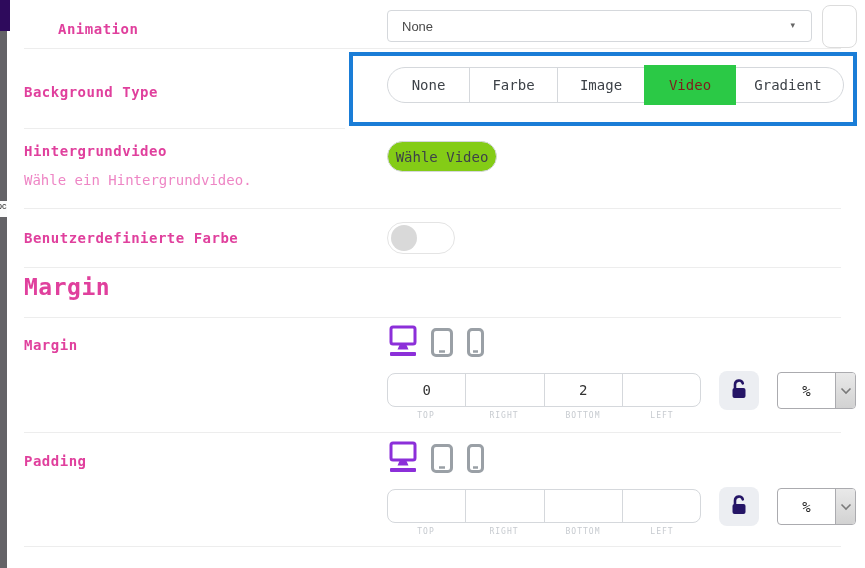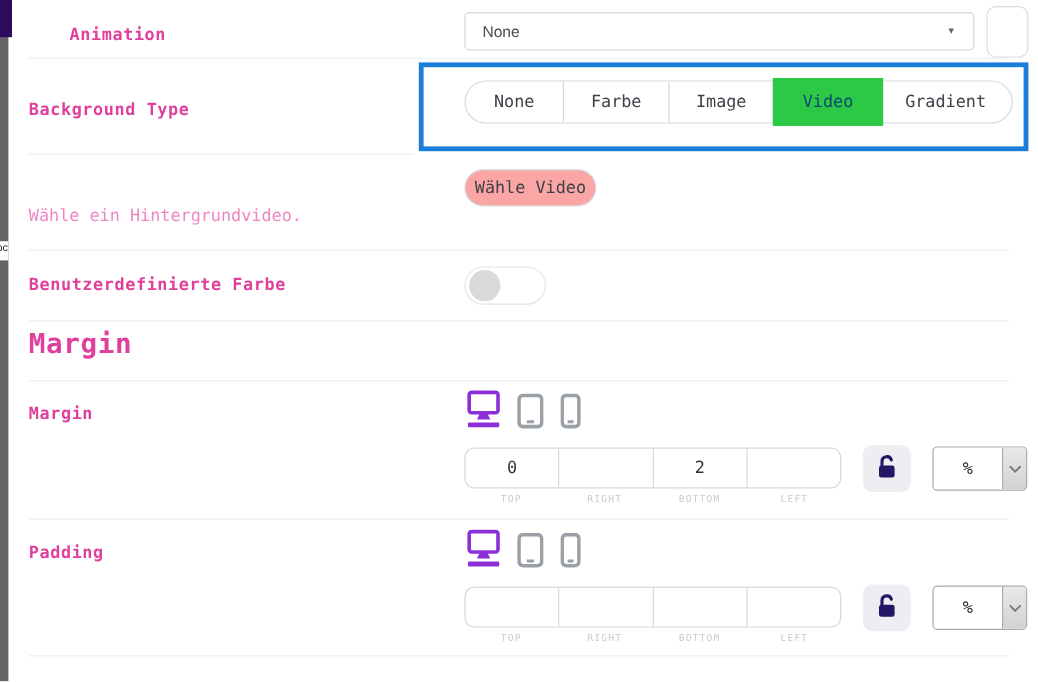--- a/index.html
+++ b/index.html
@@ -42,25 +42,25 @@
   .blue-rect { left:349px; top:52px; width:508px; height:74px;
                border:4px solid #1a7dd7; }
 
   
   .btn-group { left:387px; top:67px; width:457px; height:36px; display:flex;
                border:1px solid #d5d8dc; border-radius:18px; background:#fff; }
   .seg { display:flex; align-items:center; justify-content:center; font-size:14px;
          color:#3d4248; border-right:1px solid #d5d8dc; cursor:pointer; }
   .seg-0 { width:82px; } .seg-1 { width:88px; } .seg-2 { width:87px; }
   .seg-3 { width:90px; } .seg-4 { width:106px; border-right:none; }
-  .seg-active { background:#2bc946; color:#0c4a6e; border-right:none;
+  .seg-active { background:#2bc946; color:#7f1d1d; border-right:none;
                 margin:-3px -1px; width:92px; position:relative; z-index:2; }
 
   
-  .pill-btn { left:387px; top:141px; width:110px; height:31px; background:#fca5a5;
+  .pill-btn { left:387px; top:141px; width:110px; height:31px; background:#84cc16;
               border:1px solid #d5d8dc; border-radius:16px; display:flex; align-items:center;
               justify-content:center; font-size:14px; color:#3d4248; font-family:inherit; cursor:pointer; }
   .toggle { left:387px; top:222px; width:68px; height:32px; background:#fff;
             border:1px solid #e4e4e4; border-radius:16px; cursor:pointer; }
   .knob { position:absolute; left:3px; top:2px; width:26px; height:26px;
           border-radius:50%; background:#d9d9d9; }
 
   
   .dev-icons { display:flex; align-items:flex-start; gap:14px; }
   .mi-icons { left:389px; top:325px; } .pi-icons { left:389px; top:441px; }
@@ -120,20 +120,21 @@
   <div class="field-label lab-bgtype">Background Type</div>
   <div class="abs blue-rect"></div>
   <div class="abs btn-group">
     <div class="seg seg-0">None</div>
     <div class="seg seg-1">Farbe</div>
     <div class="seg seg-2">Image</div>
     <div class="seg seg-3 seg-active">Video</div>
     <div class="seg seg-4">Gradient</div>
   </div>
 
+  <div class="field-label lab-video">Hintergrundvideo</div>
   <div class="field-desc">Wähle ein Hintergrundvideo.</div>
   <button class="abs pill-btn">Wähle Video</button>
 
   <div class="field-label lab-color">Benutzerdefinierte Farbe</div>
   <div class="abs toggle">
     <div class="knob"></div>
   </div>
 
   <div class="heading">Margin</div>
 

